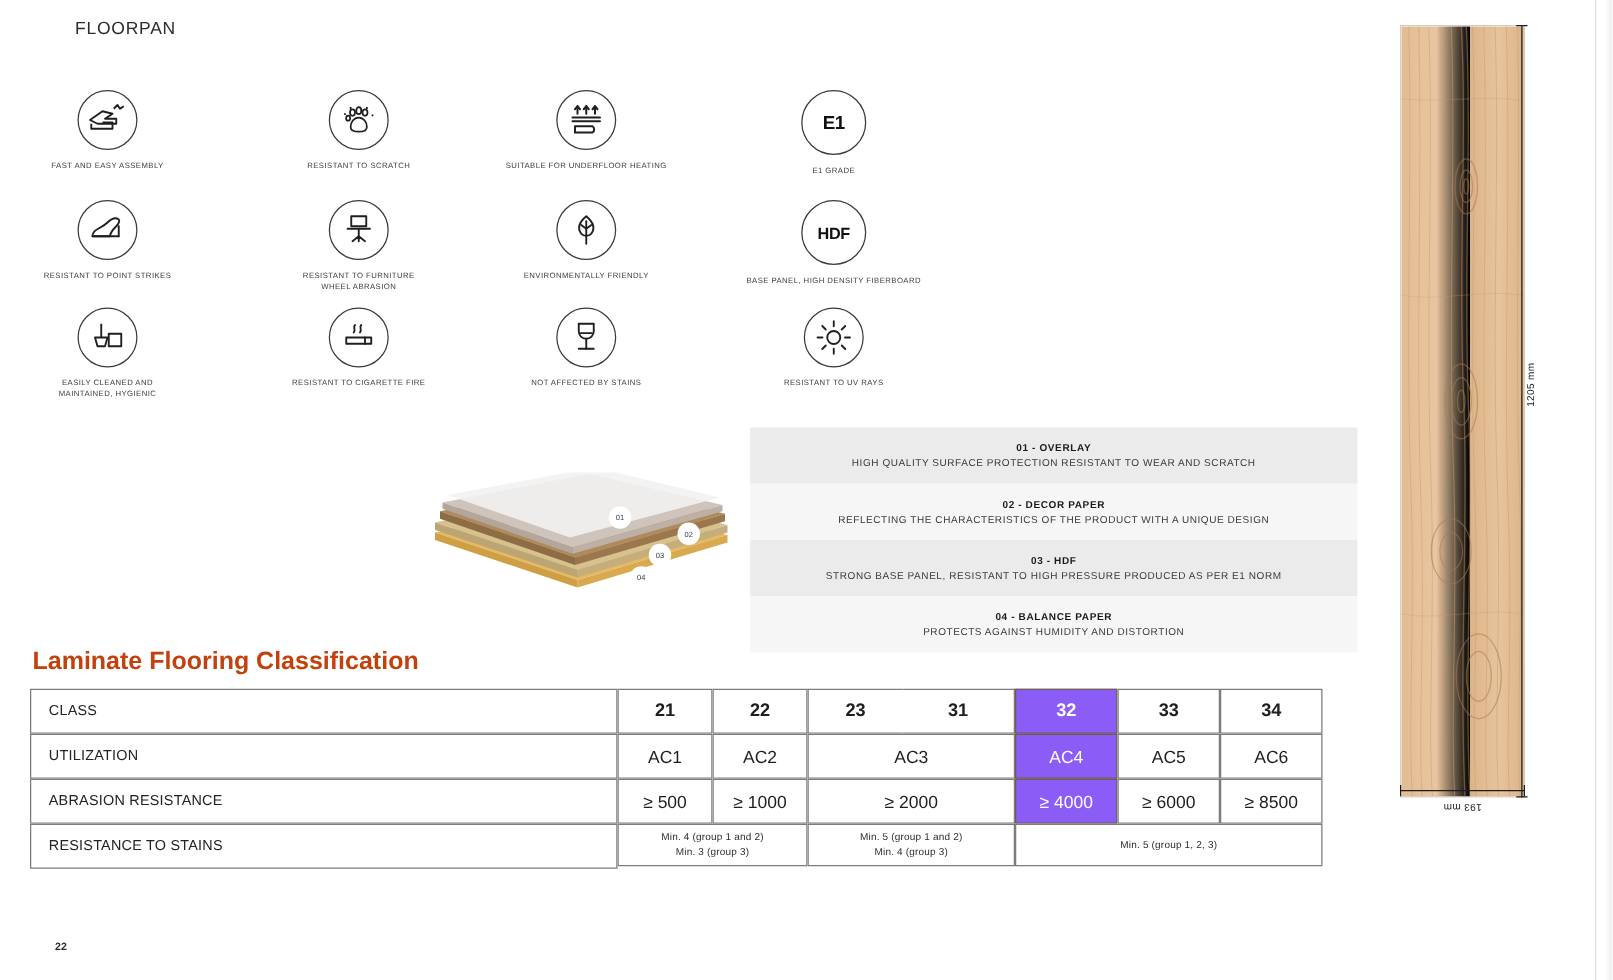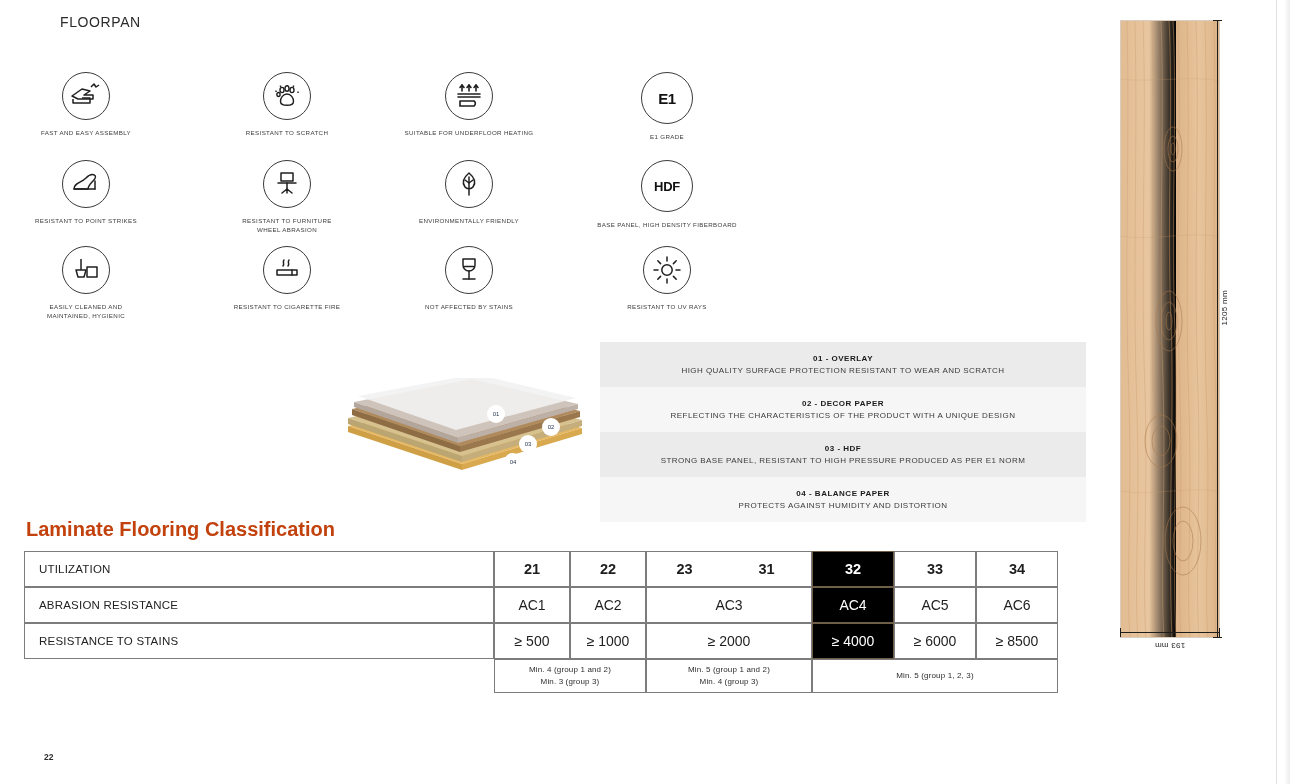--- a/index.html
+++ b/index.html
@@ -128,21 +128,21 @@
   }
   .tbl-data td {
     border: 1.4px solid #7c7c7c;
     height: 36px;
     text-align: center;
     background: #fff;
     color: #1e1e1e;
     font-size: 14px;
   }
   .tbl-data td.hdr { font-weight: bold; font-size: 14.5px; }
-  .tbl-data td.hl { background: #000000; color: #ffffff; border-color:#6e5f46; }
+  .tbl-data td.hl { background: #8b5cf6; color: #ffffff; border-color:#6e5f46; }
   .tbl-data td.note {
     font-size: 8px; line-height: 1.55; color: #2d2d2d;
     letter-spacing: .15px; white-space: pre-line; height: 34px;
   }
 
   
   .plank-panel {
     position: absolute; left: 1112px; top: 0;
     width: 146px; height: 784px;
   }
@@ -413,20 +413,23 @@
       <div class="layer-desc">PROTECTS AGAINST HUMIDITY AND DISTORTION</div>
     </div>
   </div>
 
   <div class="class-title">Laminate Flooring Classification</div>
 
   <div class="table-wrap">
 
     <table class="tbl tbl-labels">
       <tbody>
+          <tr>
+        <td>CLASS</td>
+      </tr>
       <tr>
         <td>UTILIZATION</td>
       </tr>
       <tr>
         <td>ABRASION RESISTANCE</td>
       </tr>
       <tr>
         <td>RESISTANCE TO STAINS</td>
       </tr>
     </tbody>

